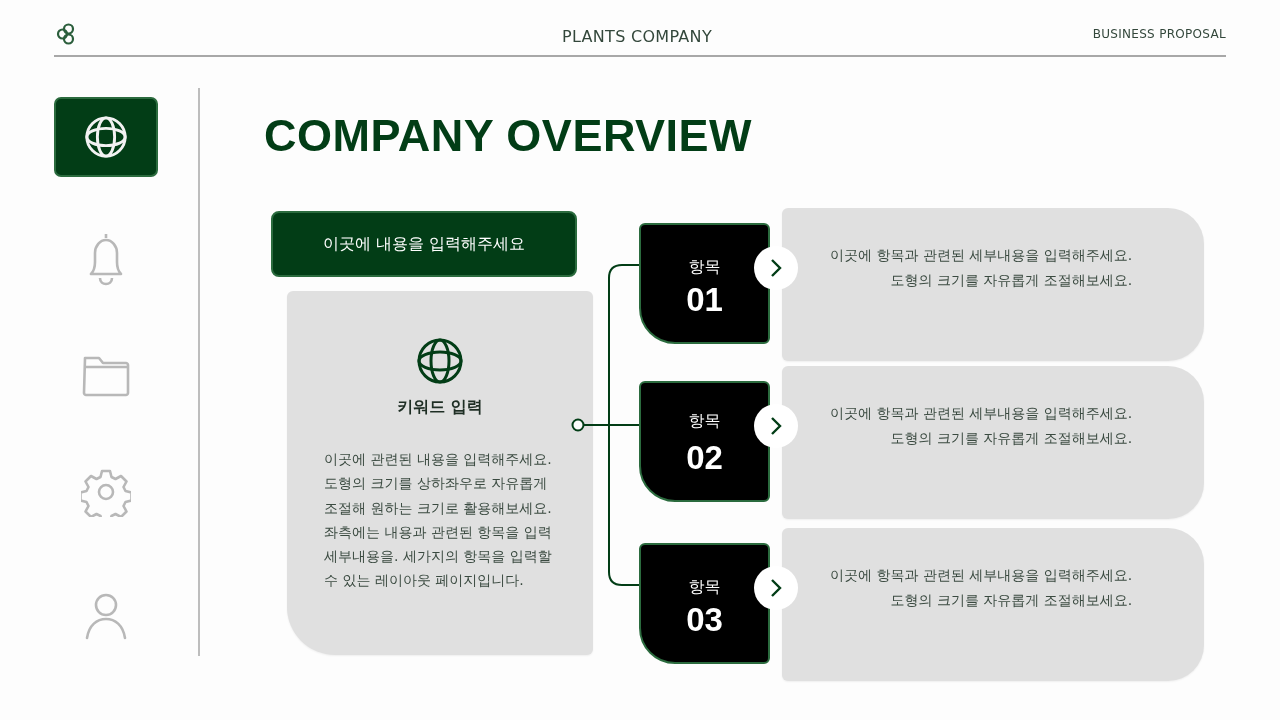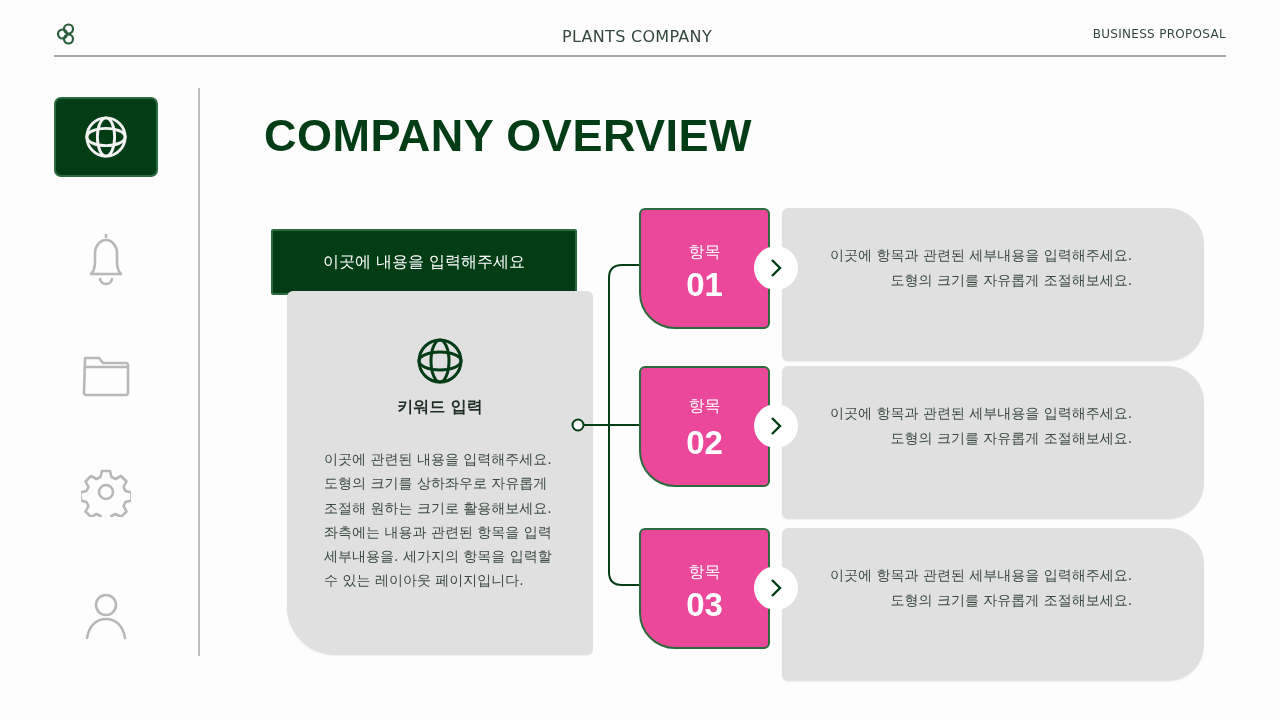--- a/index.html
+++ b/index.html
@@ -16,31 +16,31 @@
 
   
   .side-btn { left: 54px; width: 104px; height: 80px; display: flex; align-items: center; justify-content: center; border-radius: 7px; cursor: pointer; }
   .side-btn.active { background: #023d16; border: 2px solid #2b6b3e; box-sizing: border-box; }
   .side-divider { left: 198px; top: 88px; width: 2px; height: 568px; background: #bdbdbd; }
 
   
   .title { left: 264px; top: 110px; font-family: "Liberation Sans", sans-serif; font-weight: 700; font-size: 45px; color: #023d16; letter-spacing: 0.5px; }
 
   
-  .input-banner { left: 271px; top: 229px; width: 306px; height: 66px; background: #023d16; border: 2px solid #2b6b3e; box-sizing: border-box; border-radius: 2px; display: flex; align-items: center; justify-content: center; color: #fff; font-size: 16px; }
+  .input-banner { left: 271px; top: 211px; width: 306px; height: 66px; background: #023d16; border: 2px solid #2b6b3e; box-sizing: border-box; border-radius: 8px; display: flex; align-items: center; justify-content: center; color: #fff; font-size: 16px; }
   .keyword-card { left: 287px; top: 291px; width: 306px; height: 364px; background: #e0e0e0; border-radius: 6px 6px 6px 48px; box-shadow: 0 1px 2px rgba(0,0,0,0.06); }
   .kw-icon { left: 129px; top: 46px; width: 48px; height: 48px; }
   .kw-label { left: 0; width: 306px; top: 106px; text-align: center; font-size: 16px; font-weight: 700; color: #1e2e24; }
   .kw-desc { left: 37px; top: 156px; width: 250px; font-size: 14px; line-height: 24.3px; color: #3a4a40; }
 
   
   .connector { left: 570px; top: 258px; width: 72px; height: 336px; }
 
   
-  .item-box { left: 639px; width: 131px; height: 121px; background: #ec4899; border: 2px solid #2b6b3e; box-sizing: border-box; border-radius: 6px 6px 6px 36px; color: #fff; text-align: center; }
+  .item-box { left: 639px; width: 131px; height: 121px; background: #000000; border: 2px solid #2b6b3e; box-sizing: border-box; border-radius: 6px 6px 6px 36px; color: #fff; text-align: center; margin-top: 15px; }
   .item-label { display: block; font-size: 16px; margin-top: 32px; }
   .item-num { display: block; font-family: "Liberation Sans", sans-serif; font-weight: 700; font-size: 33px; line-height: 36px; margin-top: 4px; }
   .item-detail { left: 782px; width: 422px; height: 153px; background: #e0e0e0; border-radius: 6px 36px 36px 6px; box-shadow: 0 1px 2px rgba(0,0,0,0.06); text-align: right; }
   .item-detail-text { position: absolute; left: 48px; top: 35px; font-size: 14px; line-height: 24.5px; color: #3a4a40; }
   .chev { width: 44px; height: 44px; border-radius: 50%; background: #fff; display: flex; align-items: center; justify-content: center; cursor: pointer; }
 </style>
 </head>
 <body>
 
 <div class="abs logo">

